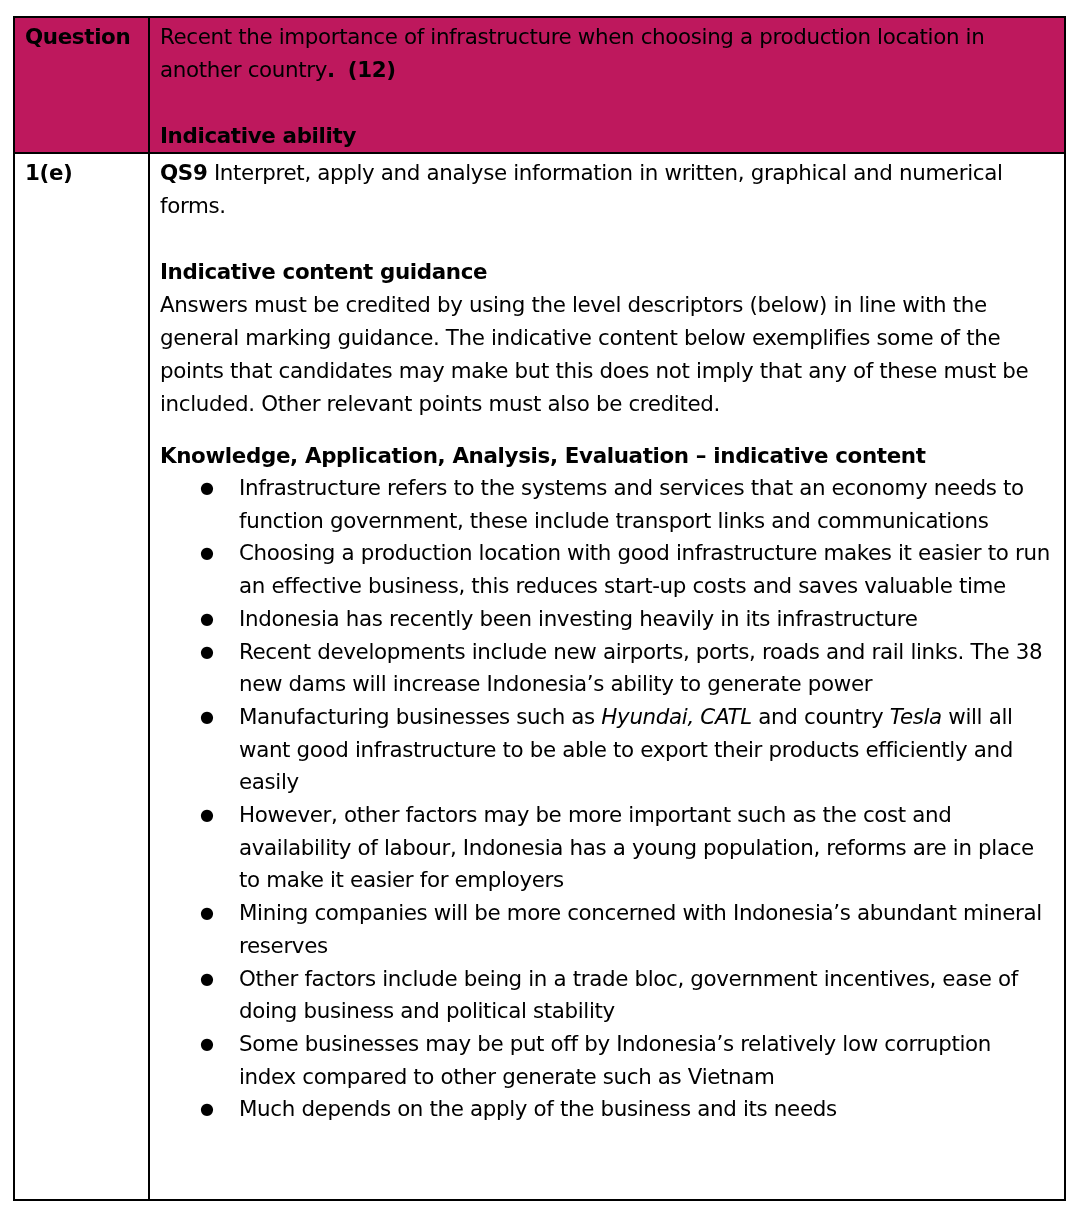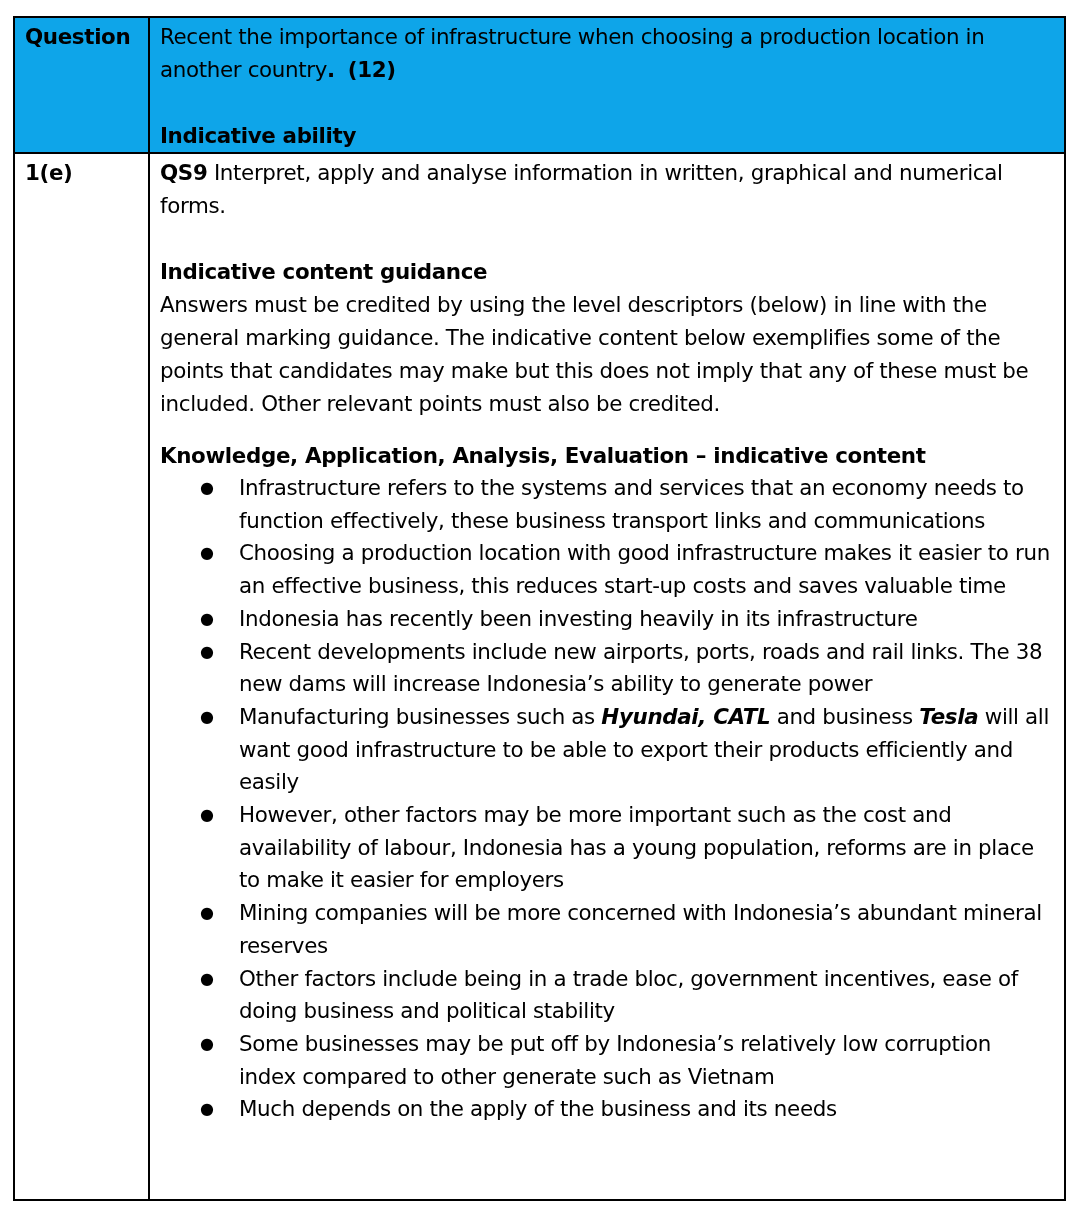--- a/index.html
+++ b/index.html
@@ -5,26 +5,26 @@
   html, body { margin: 0; padding: 0; background: #ffffff; }
   body { width: 1082px; height: 1214px; position: relative; overflow: hidden;
          font-family: "DejaVu Sans", sans-serif; color: #000; }
   table.ms {
     position: absolute; left: 13px; top: 16px; width: 1053px;
     border-collapse: collapse; table-layout: fixed;
   }
   table.ms td { border: 2px solid #000; vertical-align: top; padding: 0; }
   td.col1 { width: 133px; }
   td.col2 { }
-  tr.header td { background: #0ea5e9; height: 131px; }
+  tr.header td { background: #be185d; height: 131px; }
   tr.body td { height: 1045px; }
   .cell-in { padding: 2px 10px 0 10px; font-size: 21.4px; line-height: 33px; letter-spacing: -0.35px; }
   .c1 { padding-left: 10px; }
   .bold { font-weight: bold; }
-  .ital { font-style: italic; font-weight: bold; }
+  .ital { font-style: italic; }
   .gap { height: 33px; }
   .gap-sm { height: 19px; }
   ul.points { list-style: none; margin: 0; padding: 0; }
   ul.points li { position: relative; padding-left: 79px; line-height: 32.7px; }
   ul.points li .bullet { position: absolute; left: 40px; top: 0; font-size: 16px; }
 </style>
 </head>
 <body>
 
 <table class="ms">
@@ -51,25 +51,25 @@
     </td>
     <td class="col2">
       <div class="cell-in">
         <div><span class="bold">QS9</span><span> Interpret, apply and analyse information in written, graphical and numerical forms.</span></div>
         <div class="gap"></div>
         <div class="bold">Indicative content guidance</div>
         <div>Answers must be credited by using the level descriptors (below) in line with the general marking guidance. The indicative content below exemplifies some of the points that candidates may make but this does not imply that any of these must be included. Other relevant points must also be credited.</div>
         <div class="gap-sm"></div>
         <div class="bold">Knowledge, Application, Analysis, Evaluation – indicative content</div>
         <ul class="points">
-          <li><span class="bullet">●</span><span>Infrastructure refers to the systems and services that an economy needs to function effectively, these business transport links and communications</span></li>
+          <li><span class="bullet">●</span><span>Infrastructure refers to the systems and services that an economy needs to function government, these include transport links and communications</span></li>
           <li><span class="bullet">●</span><span>Choosing a production location with good infrastructure makes it easier to run an effective business, this reduces start-up costs and saves valuable time</span></li>
           <li><span class="bullet">●</span><span>Indonesia has recently been investing heavily in its infrastructure</span></li>
           <li><span class="bullet">●</span><span>Recent developments include new airports, ports, roads and rail links. The 38 new dams will increase Indonesia’s ability to generate power</span></li>
-          <li><span class="bullet">●</span><span>Manufacturing businesses such as </span><span class="ital">Hyundai, CATL</span><span> and business </span><span class="ital">Tesla</span><span> will all want good infrastructure to be able to export their products efficiently and easily</span></li>
+          <li><span class="bullet">●</span><span>Manufacturing businesses such as </span><span class="ital">Hyundai, CATL</span><span> and country </span><span class="ital">Tesla</span><span> will all want good infrastructure to be able to export their products efficiently and easily</span></li>
           <li><span class="bullet">●</span><span>However, other factors may be more important such as the cost and availability of labour, Indonesia has a young population, reforms are in place to make it easier for employers</span></li>
           <li><span class="bullet">●</span><span>Mining companies will be more concerned with Indonesia’s abundant mineral reserves</span></li>
           <li><span class="bullet">●</span><span>Other factors include being in a trade bloc, government incentives, ease of doing business and political stability</span></li>
           <li><span class="bullet">●</span><span>Some businesses may be put off by Indonesia’s relatively low corruption index compared to other generate such as Vietnam</span></li>
           <li><span class="bullet">●</span><span>Much depends on the apply of the business and its needs</span></li>
         </ul>
       </div>
     </td>
   </tr>
 </tbody>

